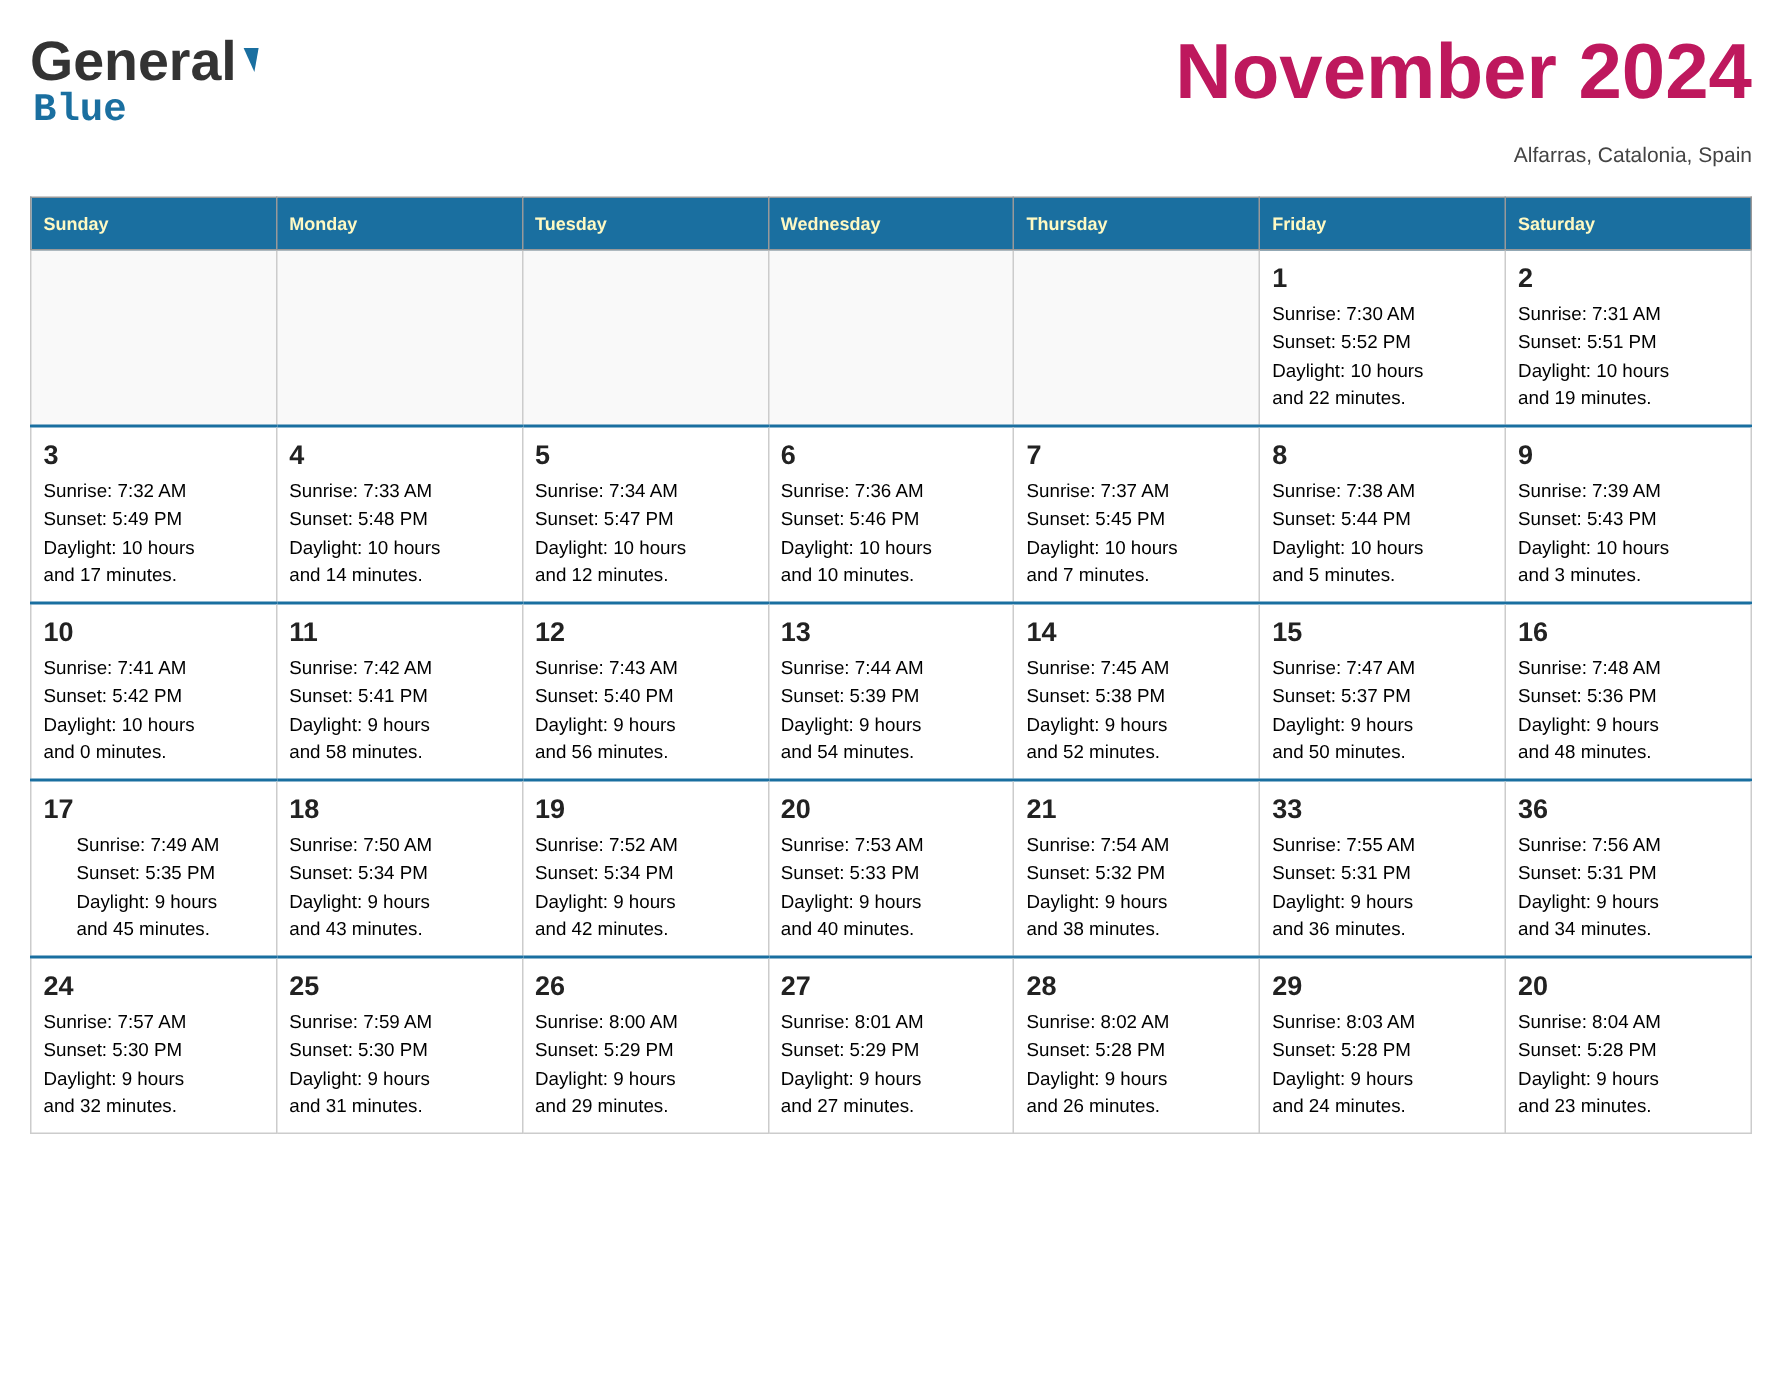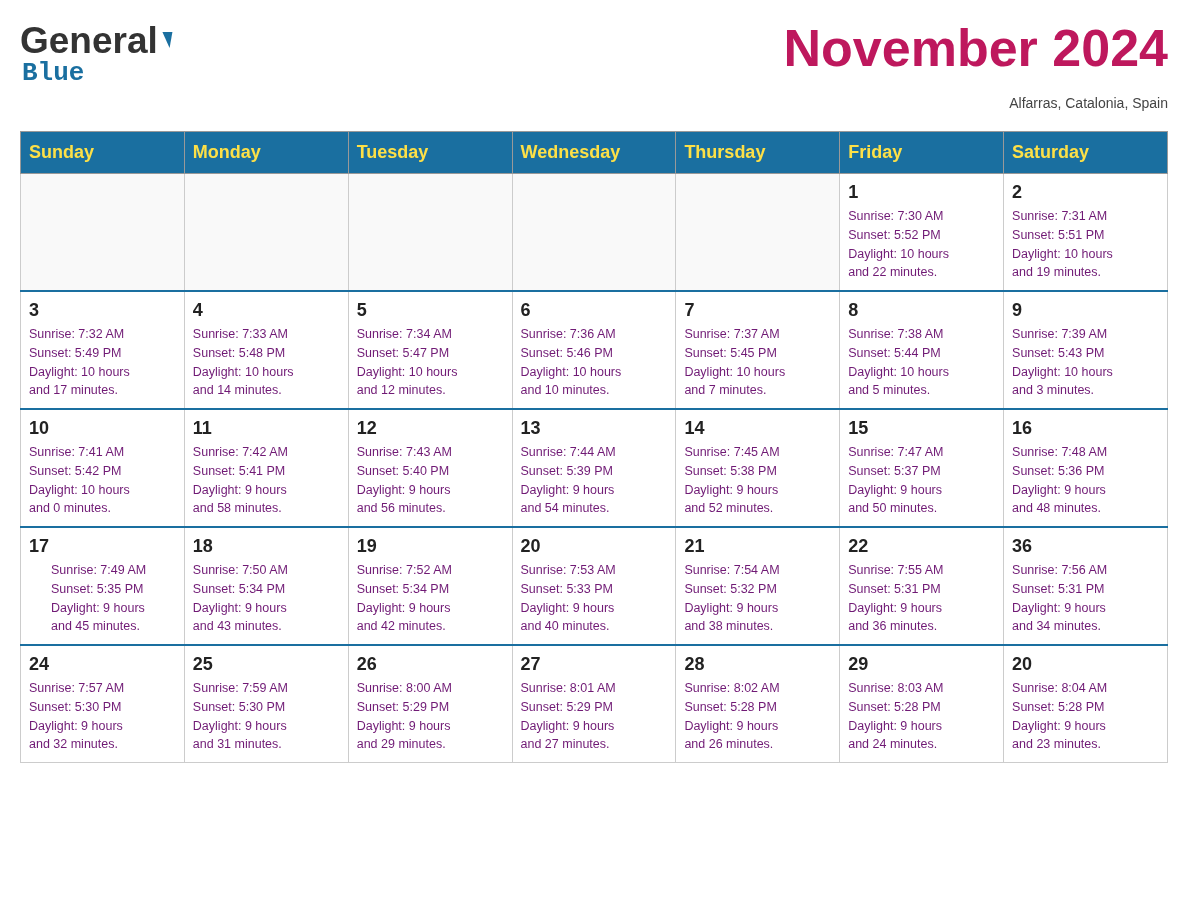--- a/index.html
+++ b/index.html
@@ -36,22 +36,22 @@
       margin-top: 18px;
       text-align: right;
     }
     .calendar-table {
       width: 100%;
       border-collapse: collapse;
       border: 1px solid #999;
     }
     .calendar-table th {
       background: #1a6fa0;
-      color: #fde047;
-      font-size: 18px;
+      color: #fef9c3;
+      font-size: 12px;
       font-weight: bold;
       padding: 10px 8px;
       text-align: left;
       border: 1px solid #999;
     }
     .calendar-table td {
       vertical-align: top;
       padding: 8px;
       border: 1px solid #ccc;
       width: calc(100% / 7);
@@ -62,21 +62,21 @@
     .day-number {
       font-size: 18px;
       font-weight: bold;
       color: #222;
       display: block;
       margin-bottom: 4px;
     }
     .day-info {
       font-size: 12.5px;
       line-height: 1.5;
-      color: #701a75;
+      color: #000000;
     }
     .empty-cell {
       background: #f9f9f9;
     }
     .row-divider td {
       border-top: 2px solid #1a6fa0;
     }
     .logo-wrapper {
       display: flex;
       align-items: center;
@@ -266,21 +266,21 @@
 and 40 minutes.</div>
         </td>
         <td>
           <span class="day-number">21</span>
           <div class="day-info" style="white-space: pre-line;">Sunrise: 7:54 AM
 Sunset: 5:32 PM
 Daylight: 9 hours
 and 38 minutes.</div>
         </td>
         <td>
-          <span class="day-number">22</span>
+          <span class="day-number">33</span>
           <div class="day-info" style="white-space: pre-line;">Sunrise: 7:55 AM
 Sunset: 5:31 PM
 Daylight: 9 hours
 and 36 minutes.</div>
         </td>
         <td>
           <span class="day-number">36</span>
           <div class="day-info" style="white-space: pre-line;">Sunrise: 7:56 AM
 Sunset: 5:31 PM
 Daylight: 9 hours

